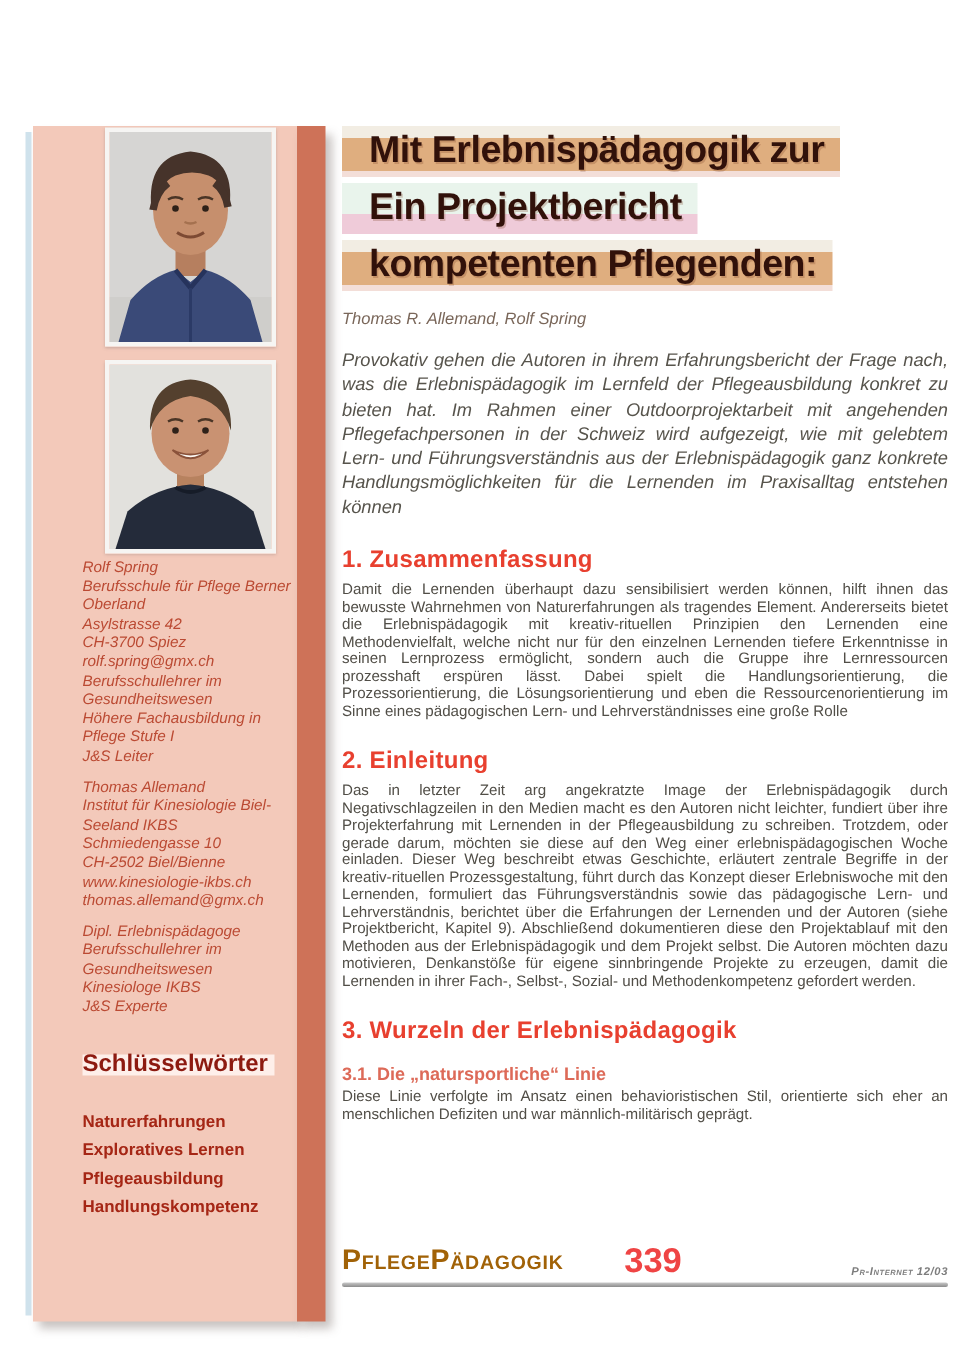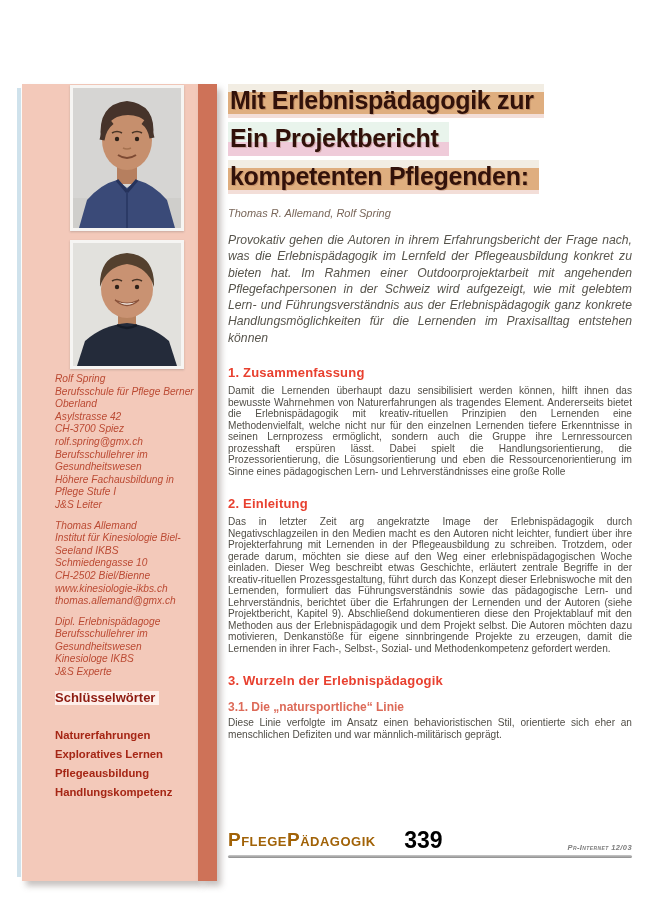--- a/index.html
+++ b/index.html
@@ -16,48 +16,48 @@
 
   .photo{position:absolute;left:48px;border:3px solid #f6f5f3;line-height:0;
          box-shadow:0 1px 2px rgba(120,110,105,0.35);}
   .photo-1{top:1px;}
   .photo-2{top:156px;}
 
   .sidebar-text{position:absolute;left:33px;top:289px;width:144px;
         color:#bb4a33;font-style:italic;font-size:10.2px;line-height:12.6px;}
   .contact-block{margin-bottom:8px;}
   .keywords-label{display:inline-block;font-style:normal;font-weight:bold;color:#8d1a10;
-        font-size:13px;margin-top:4px;padding:1px 4px 1px 0;
+        font-size:16px;margin-top:16px;padding:1px 4px 1px 0;
         background:rgba(255,246,242,0.85);}
   .keywords{margin-top:24px;font-style:normal;font-weight:bold;color:#a52615;
         font-size:11.3px;line-height:13px;}
   .keywords div{margin-bottom:6px;}
 
   
   .main{position:absolute;left:228px;top:84px;width:404px;}
   .title-row{line-height:0;}
   .title-line{display:inline-block;font-weight:bold;font-size:25px;line-height:30px;
-        color:#31110a;letter-spacing:-0.3px;padding:1px 10px 3px 2px;margin-bottom:4px;
+        color:#31110a;letter-spacing:-0.3px;padding:1px 10px 3px 18px;margin-bottom:4px;
         text-shadow:1px 1px 0 rgba(120,60,30,0.25);}
   .hl-tan{background:linear-gradient(180deg,#f2ede3 0%,#f2ede3 24%,#dfae7f 24%,#dfae7f 88%,#f3ded8 88%);}
   .hl-mint{background:linear-gradient(180deg,#e9f4ec 0%,#e9f4ec 60%,#efcbd9 60%);}
 
   .authors{margin-top:9px;font-style:italic;font-size:11px;color:#7a675a;}
   .abstract{margin-top:13px;font-style:italic;font-size:12.2px;line-height:16.3px;
         color:#57544c;text-align:justify;}
-  .section-heading{margin-top:19px;margin-bottom:5px;font-weight:bold;font-size:13px;
+  .section-heading{margin-top:19px;margin-bottom:5px;font-weight:bold;font-size:16px;
         color:#e8402f;letter-spacing:0.2px;}
   .sub-heading{margin-top:12px;margin-bottom:3px;font-weight:bold;font-size:12px;color:#dd6a58;}
   .body-text{font-size:10.1px;line-height:11.5px;color:#514e47;text-align:justify;}
 
   
   .footer{position:absolute;left:228px;top:827px;width:404px;}
   .journal{display:inline-block;font-variant:small-caps;font-weight:bold;font-size:19px;
         color:#a16207;letter-spacing:0.5px;}
-  .pageno{display:inline-block;font-weight:bold;font-size:23px;color:#000000;margin-left:24px;
+  .pageno{display:inline-block;font-weight:bold;font-size:23px;color:#ef4444;margin-left:36px;
         vertical-align:-2px;}
   .issue{position:absolute;right:0;top:16px;font-size:7.5px;color:#7d7d7d;
         font-variant:small-caps;font-weight:bold;letter-spacing:0.4px;font-style:italic;}
   .rule{margin-top:1px;height:3px;background:linear-gradient(180deg,#c9c9c9,#8c8c8c);
         border-radius:2px;}
 </style>
 </head>
 <body>
 
 <div class="page">

